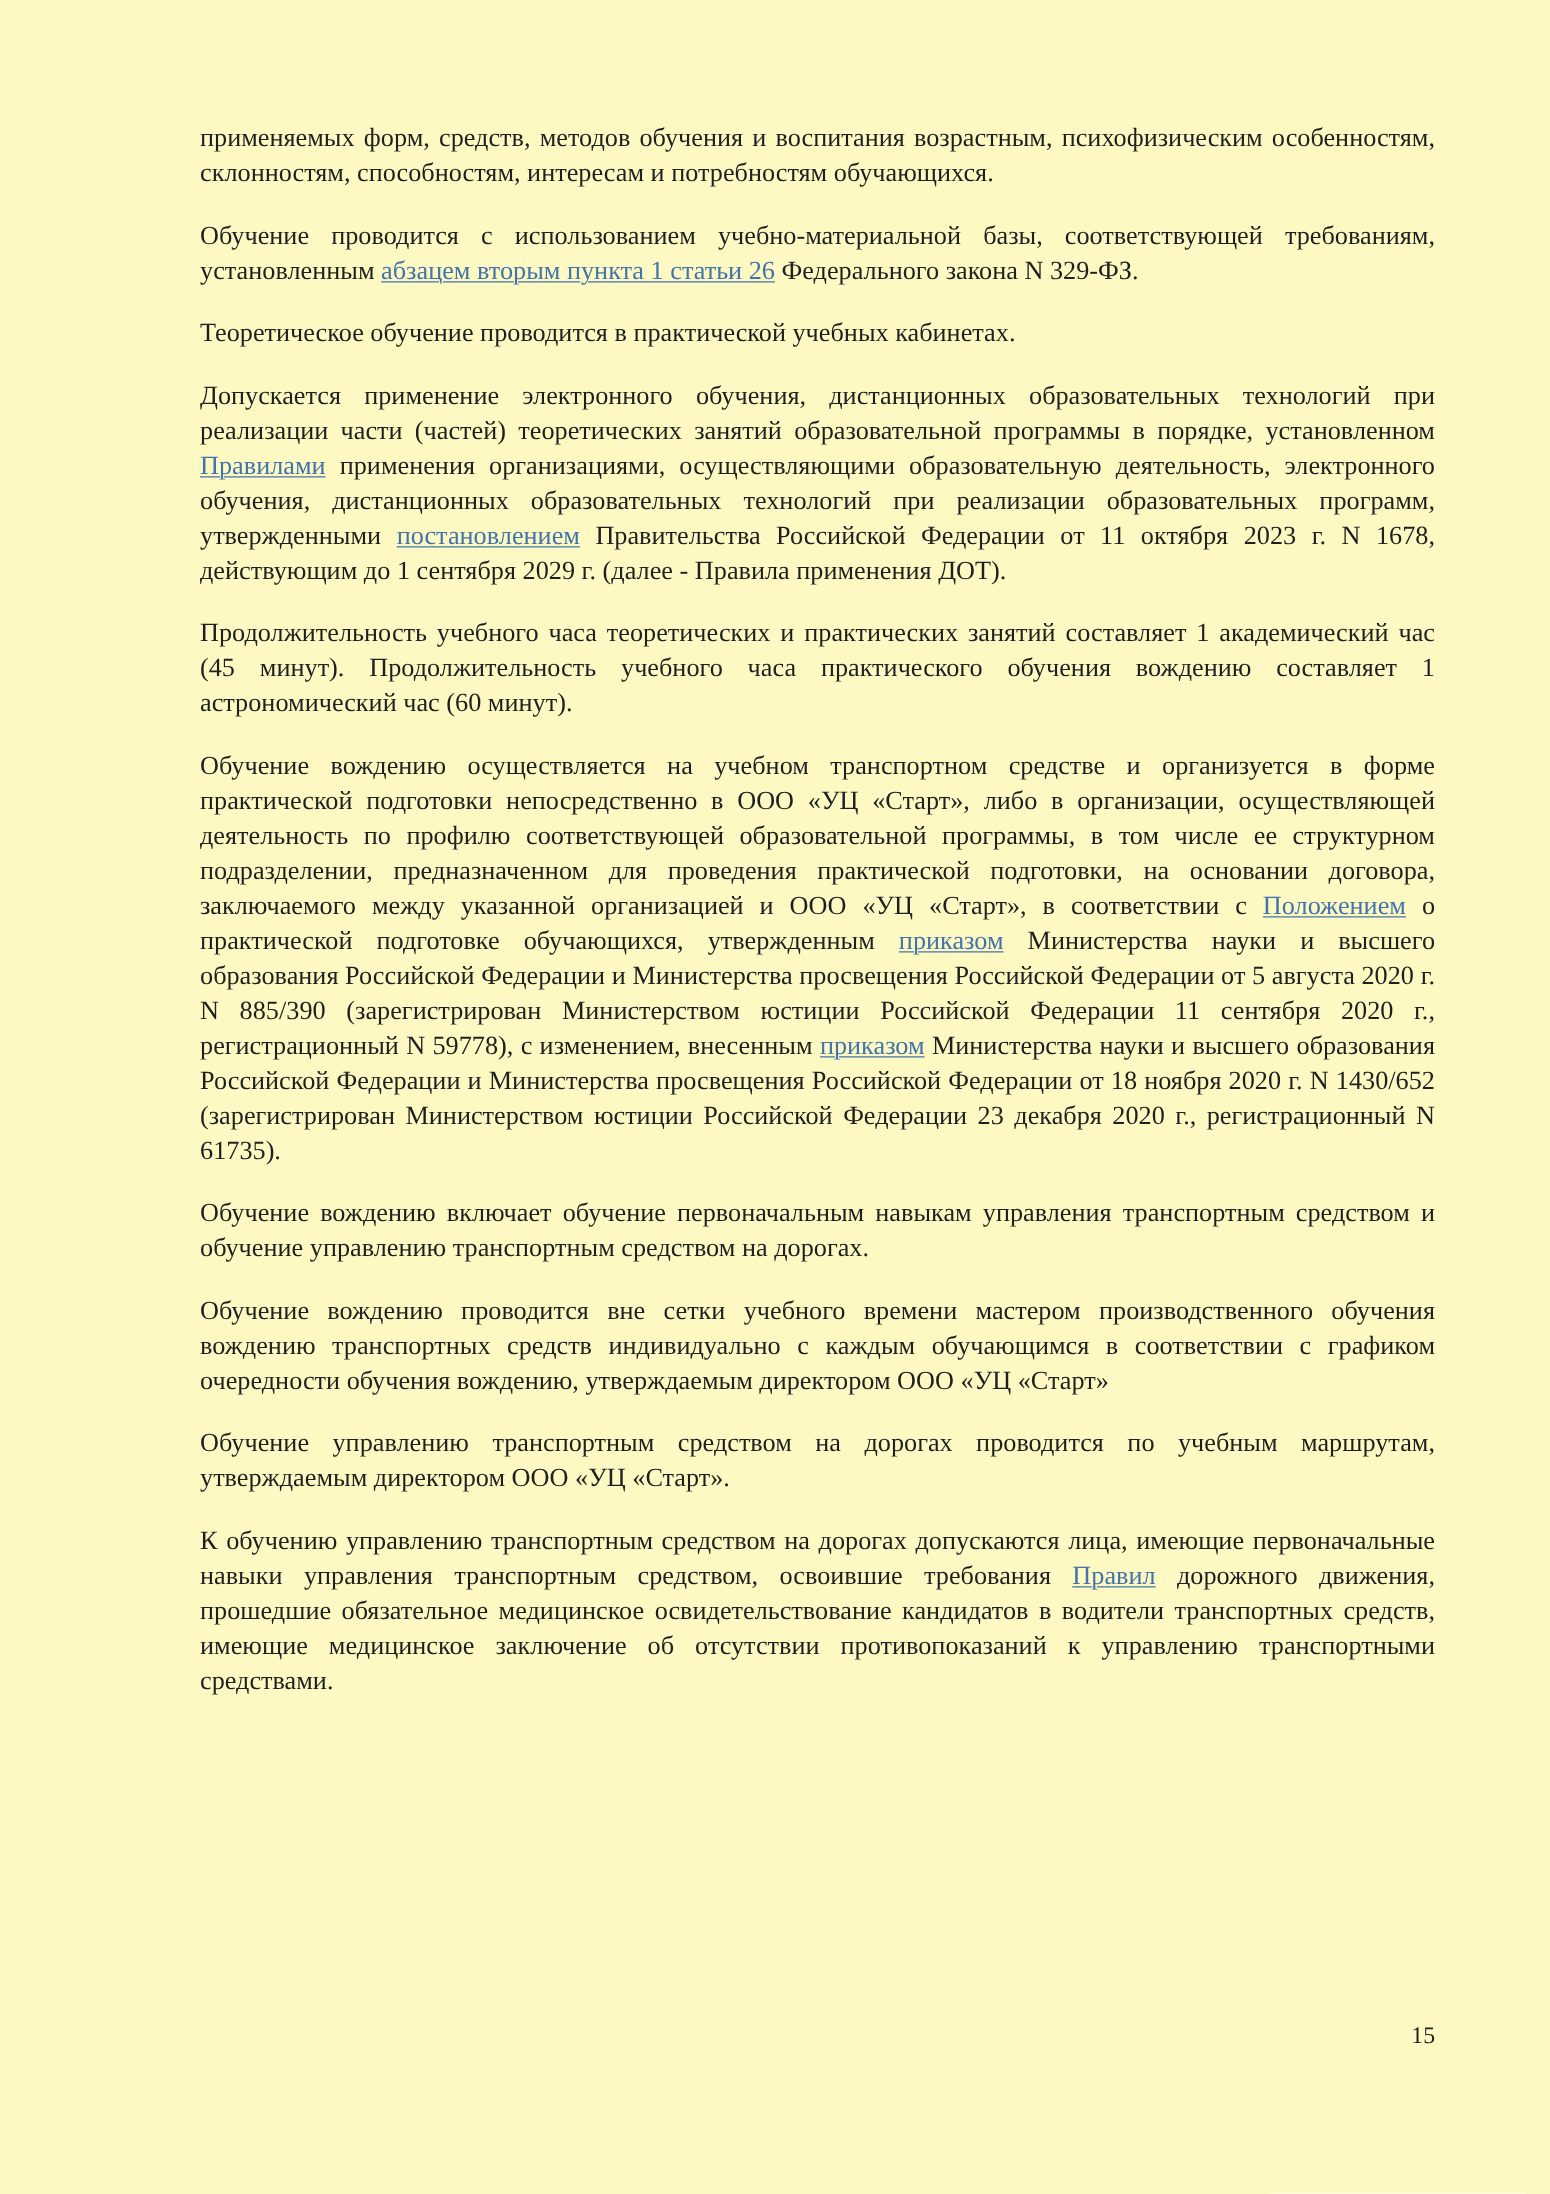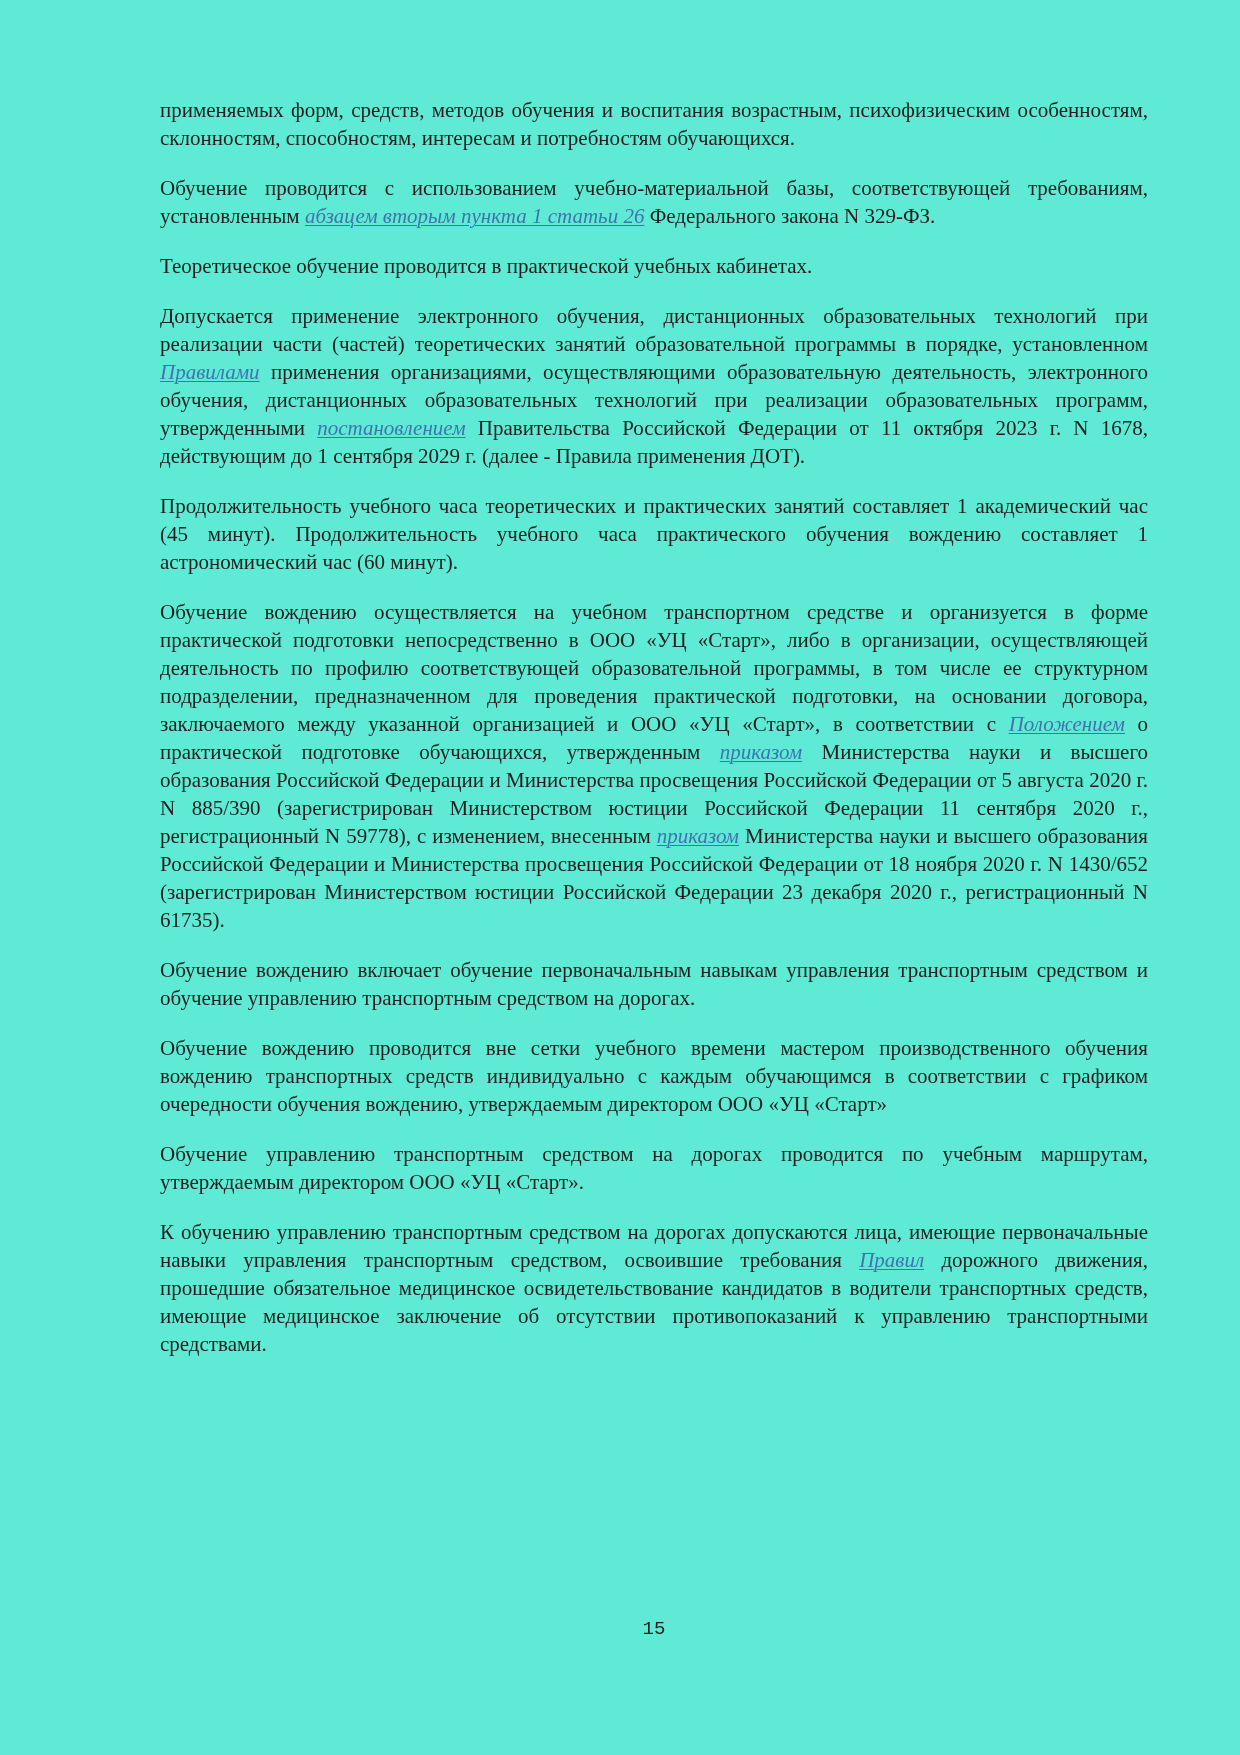--- a/index.html
+++ b/index.html
@@ -12,21 +12,21 @@
     height: 1755px;
     position: relative;
     font-family: "Liberation Serif", "DejaVu Serif", serif;
     color: #1f1f1f;
   }
   .doc-page {
     position: absolute;
     top: 0; left: 0;
     width: 1240px;
     height: 1755px;
-    background: #5eead4;
+    background: #fef9c3;
     overflow: hidden;
   }
   .doc-body {
     position: absolute;
     left: 160px;
     top: 96px;
     width: 988px;
     font-size: 21px;
     line-height: 28px;
   }
@@ -34,31 +34,29 @@
     margin: 0 0 22px 0;
     text-align: justify;
     text-align-last: left;
   }
   a.doc-link {
     color: var(--link-color, #4074ad);
     text-decoration: underline;
     text-decoration-thickness: 1px;
     text-underline-offset: 2px;
     cursor: pointer;
-    font-style: italic;
   }
   .page-number {
     position: absolute;
     left: 160px;
     top: 1618px;
     width: 988px;
-    text-align: center;
+    text-align: right;
     font-size: 19px;
     color: #1f1f1f;
-    font-family: Liberation Mono, monospace;
   }
 </style>
 </head>
 <body style="background: rgb(255, 255, 255); color: rgb(31, 31, 31);">
 
 <div class="doc-page">
   <div class="doc-body">
       <p class="para"><span>применяемых форм, средств, методов обучения и воспитания возрастным, психофизическим особенностям, склонностям, способностям, интересам и потребностям обучающихся.</span></p>
       <p class="para"><span>Обучение проводится с использованием учебно-материальной базы, соответствующей требованиям, установленным </span><a class="doc-link" href="#">абзацем вторым пункта 1 статьи 26</a><span> Федерального закона N 329-ФЗ.</span></p>
       <p class="para"><span>Теоретическое обучение проводится в практической учебных кабинетах.</span></p>

